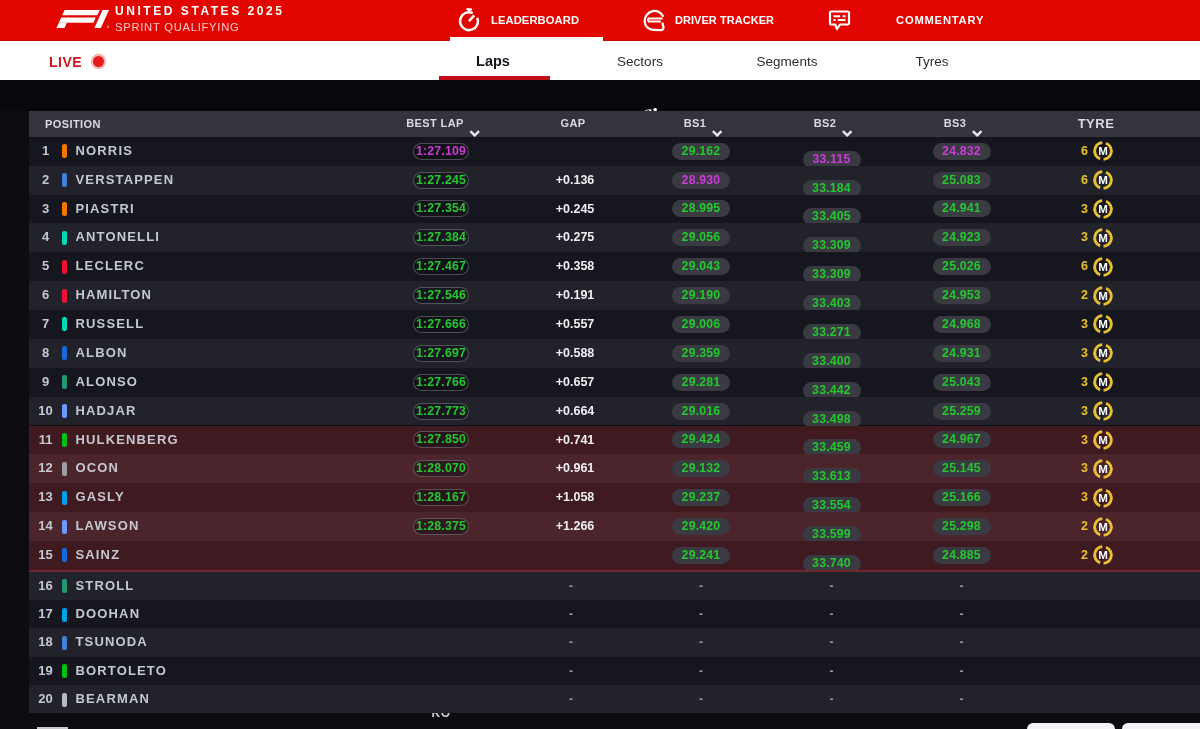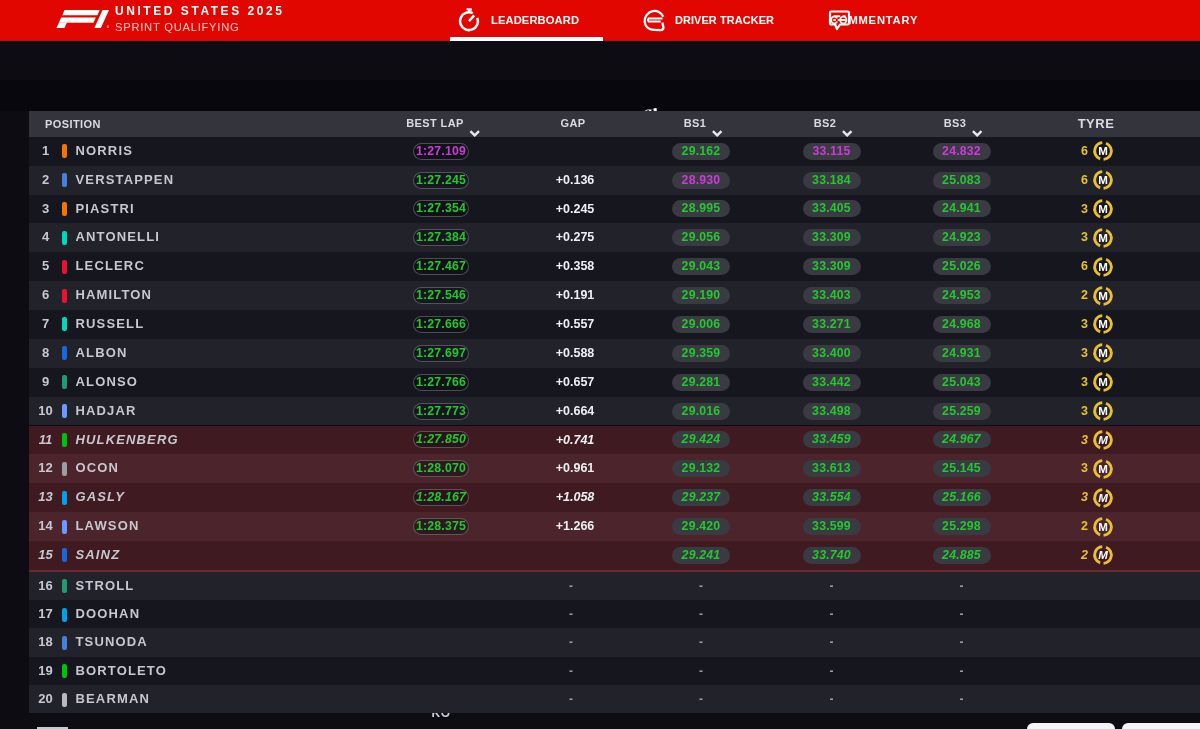--- a/index.html
+++ b/index.html
@@ -30,37 +30,37 @@
 #banner .in { position:absolute; left:641px; top:14px; height:100%; display:flex; align-items:flex-end; }
 #banner .tx { color:#fff; font-weight:bold; font-size:12.5px; letter-spacing:.75px; }
 
 #thead { position:absolute; left:29px; top:110.5px; width:1171px; height:26.1px; background:#34343d;
   color:#dadbe0; font-size:11px; font-weight:bold; letter-spacing:.4px;padding-left:21px; }
 #thead span { position:absolute; top:0; height:26px; line-height:27px; }
 #thead .c { transform:translateX(-50%); display:inline-flex; align-items:flex-end; }
 .row { position:absolute; left:29px; width:1171px; height:28.87px; }
 .row.dk { background:#16161e; }
 .row.lt { background:#22222b; }
-.row.dk.m { background:#401a21;font-style:italic; }
+.row.dk.m { background:#401a21; }
 .row.lt.m { background:#4c242c; }
 .sep { position:absolute; left:29px; width:1171px; height:2.0px; background:#702830; }
 .row span { position:absolute; top:0; height:inherit; line-height:inherit; }
 .pos { left:0; width:33px; text-align:center; font-weight:bold; font-size:13px; color:#c6c8d0; }
 .bar { left:33px; top:7.4px !important; width:4.5px; height:14px !important; border-radius:2px; }
 .nm { left:46.5px; font-weight:bold; font-size:13px; letter-spacing:1.15px; color:#c6c8d0; }
 .pill { top:5.9px !important; height:17px !important; line-height:17px !important;
   border-radius:9px; background:#3a3a43; text-align:center; font-size:12.3px; font-weight:bold;
   letter-spacing:.2px; }
 .pill.g { color:#24c72e; }
 .lappill { background:rgba(12,14,18,.45) !important; border:1.5px solid rgba(235,235,245,.28);
   line-height:14.5px !important; }
 .pill.p { color:#cb3bd8;text-align:center; }
 .lappill { left:384px; width:56px; }
 .bs1 { left:643px; width:58px; }
-.bs2 { left:773.5px; width:58px; }
+.bs2 { left:773.5px; width:58px;margin-top:8px; }
 .bs3 { left:903.5px; width:58px; }
 .ko { left:384px; width:56px; text-align:center; font-weight:bold; font-size:12px;
   color:#caccd4; letter-spacing:.5px;margin-top:42px; }
 .gap { left:504px; width:84px; text-align:center; font-weight:bold; font-size:12.5px; color:#eef0f4; }
 .dash { text-align:center; color:#9a9aa2; font-size:12px; font-weight:bold; }
 .gapdash { left:504px; width:76px; }
 .bs1d { left:643px; width:58px; }
 .bs2d { left:773.5px; width:58px; }
 .bs3d { left:903.5px; width:58px; }
 .tcount { left:1019px; width:40px; text-align:right; color:#e9c12c; font-size:12.5px; font-weight:bold; }
@@ -94,22 +94,31 @@
       <span class="tab" style="left:491px;letter-spacing:.1px">LEADERBOARD</span>
     <svg width="25" height="23" viewBox="0 0 25 23" style="position:absolute;left:642px;top:8.5px">
 <path d="M21.3,7.8 C19.5,3.6 15,1.2 10.7,2.2 C5.6,3.4 2.2,7.9 2.7,13 C3.2,17.6 7,20.7 11.5,20.9 L18.6,21.1 C20.7,21.1 21.8,19.8 21.4,17.9 L20.3,13.6" fill="none" stroke="#fff" stroke-width="2.3"></path>
 <path d="M6,9.4 H20.6 M6,12.6 H18.8 M6,9.4 V12.6" fill="none" stroke="#fff" stroke-width="2"></path>
 </svg>
       <span class="tab" style="left:675px;letter-spacing:.05px;font-size:11px">DRIVER TRACKER</span>
     <svg width="23" height="23" viewBox="0 0 23 23" style="position:absolute;left:828px;top:9px">
 <path d="M3.3,2.5 H19.7 Q21,2.5 21,3.8 V14.2 Q21,15.5 19.7,15.5 H12 L9,20 L7.2,15.5 H3.3 Q2,15.5 2,14.2 V3.8 Q2,2.5 3.3,2.5 Z" fill="none" stroke="#fff" stroke-width="2.2" stroke-linejoin="round"></path>
 <path d="M5.4,7.3 H12.2 M14.6,7.3 H17.6 M5.4,11 H7.6 M9.8,11 H17.6" stroke="#fff" stroke-width="1.9"></path>
 </svg>
-      <span class="tab" style="left:830px;letter-spacing:.8px">COMMENTARY</span>
+      <span class="tab" style="left:896px;letter-spacing:.8px">COMMENTARY</span>
     <div id="notch"></div>
+  </div>
+  <div id="nav">
+    <span id="live">LIVE</span>
+      <span id="livedot"></span>
+    <span class="wtab act" style="left:493px">Laps</span>
+    <span class="wtab" style="left:640px">Sectors</span>
+    <span class="wtab" style="left:787px">Segments</span>
+    <span class="wtab" style="left:932px">Tyres</span>
+    <div id="lapline"></div>
   </div>
   <div id="banner">
       <div class="in">
         <svg width="20" height="19" viewBox="0 0 18 17" style="margin-right:5px">
 <g transform="rotate(-14 9 9)">
 <path d="M3.5,15.5 L4.5,3" stroke="#fff" stroke-width="1.6"></path>
 <path d="M4.7,3.2 C8,1.2 10,4.5 13.5,2.8 L15.5,3.2 L14.8,9.8 C11.3,11.5 9.3,8.2 6,10.2 L4.2,9.8 Z" fill="#fff"></path>
 <g fill="#10101a">
 <rect x="6.3" y="3.2" width="2.1" height="2.1"></rect>
               <rect x="10.5" y="3.4" width="2.1" height="2.1"></rect>

